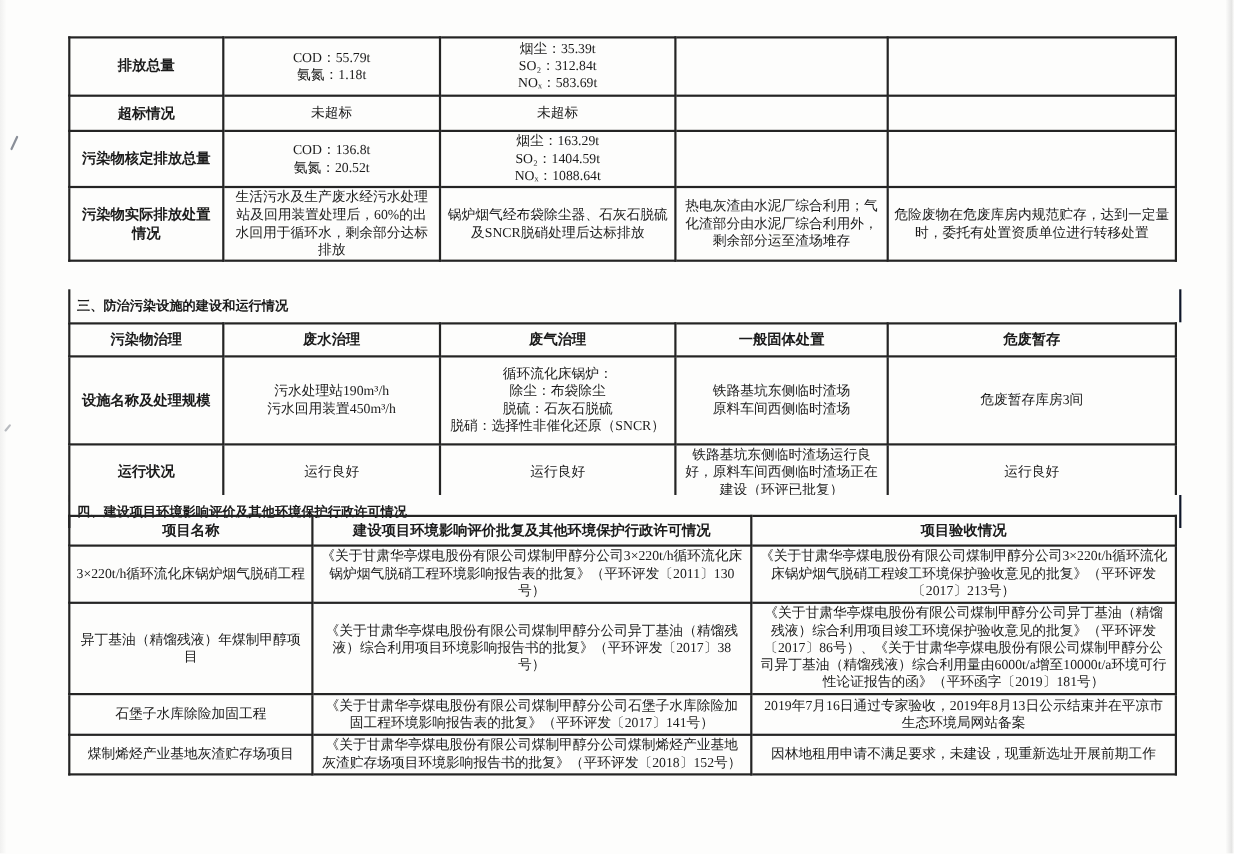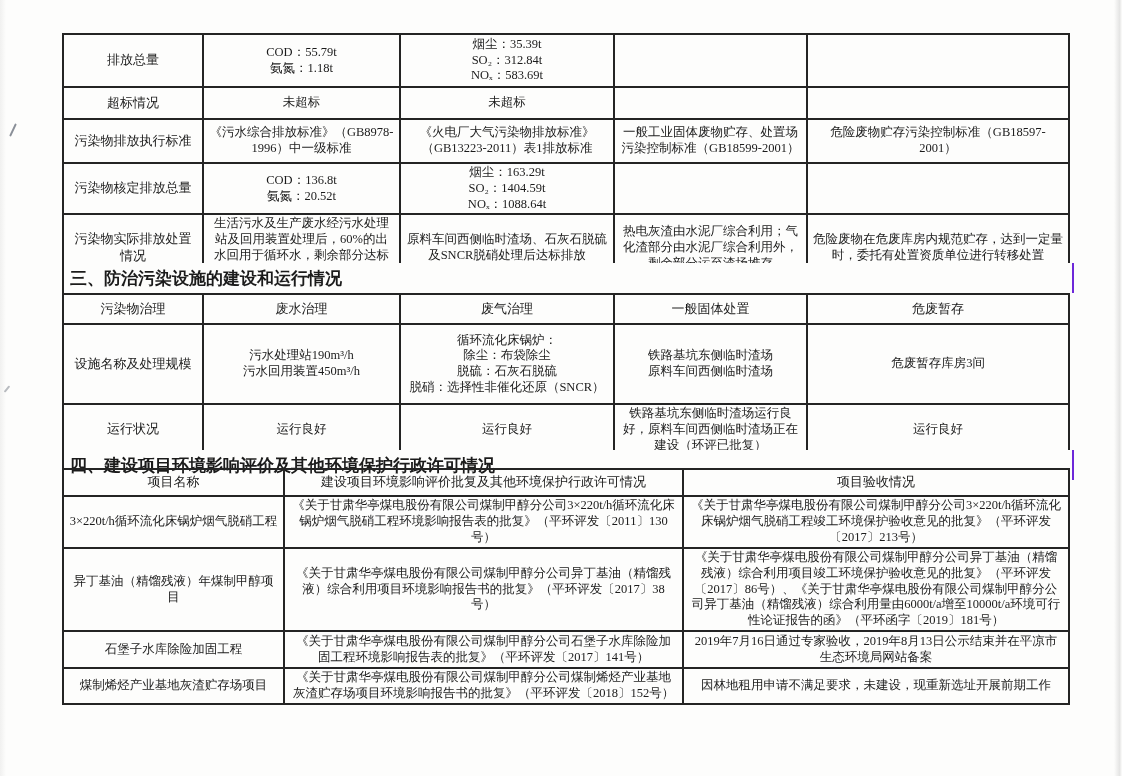--- a/index.html
+++ b/index.html
@@ -29,28 +29,28 @@
   }
   td,th{
     border:2px solid #242424;
     padding:1px 5px;
     text-align:center;vertical-align:middle;
     font-size:12.5px;line-height:1.26;
     white-space:pre-line;
     overflow:hidden;
     font-weight:normal;
   }
-  th,.rowlabel{font-weight:normal;font-size:13px;}
+  th,.rowlabel{font-weight:bold;font-size:13px;}
   .ta-left{text-align:center;}
   .section-band{
     position:absolute;left:62px;width:1002px;
-    border-left:2px solid #242424;border-right:2px solid #6d28d9;
+    border-left:2px solid #242424;border-right:2px solid #0f172a;
     display:flex;align-items:center;
     padding:0 0 0 6px;box-sizing:content-box;
-    font-weight:bold;font-size:17px;
+    font-weight:bold;font-size:12px;
     background:#fdfdfc;
   }
   #table1{top:33px;}
   #band3{top:263px;height:30px;}
   #table2{top:293px;}
   #band4{top:450px;height:30px;}
   #table3{top:468px;}
 </style>
 </head>
 <body>
@@ -79,41 +79,34 @@
     <td></td>
     <td></td>
   </tr>
   <tr style="height:32px">
     <td class="rowlabel">超标情况</td>
     <td>未超标</td>
     <td>未超标</td>
     <td></td>
     <td></td>
   </tr>
-  <tr style="height:44px">
-    <td class="rowlabel">污染物排放执行标准</td>
-    <td>《污水综合排放标准》（GB8978-1996）中一级标准</td>
-    <td>《火电厂大气污染物排放标准》（GB13223-2011）表1排放标准</td>
-    <td>一般工业固体废物贮存、处置场污染控制标准（GB18599-2001）</td>
-    <td>危险废物贮存污染控制标准（GB18597-2001）</td>
-  </tr>
   <tr style="height:50px">
     <td class="rowlabel">污染物核定排放总量</td>
     <td>COD：136.8t
 氨氮：20.52t</td>
     <td>烟尘：163.29t
 SO₂：1404.59t
 NOₓ：1088.64t</td>
     <td></td>
     <td></td>
   </tr>
   <tr style="height:51px">
     <td class="rowlabel">污染物实际排放处置情况</td>
     <td>生活污水及生产废水经污水处理站及回用装置处理后，60%的出水回用于循环水，剩余部分达标排放</td>
-    <td>原料车间西侧临时渣场、石灰石脱硫及SNCR脱硝处理后达标排放</td>
+    <td>锅炉烟气经布袋除尘器、石灰石脱硫及SNCR脱硝处理后达标排放</td>
     <td>热电灰渣由水泥厂综合利用；气化渣部分由水泥厂综合利用外，剩余部分运至渣场堆存</td>
     <td>危险废物在危废库房内规范贮存，达到一定量时，委托有处置资质单位进行转移处置</td>
   </tr>
 </tbody>
   </table>
 
 <div id="band3" class="section-band">
   <span>三、防治污染设施的建设和运行情况</span>
 </div>
 

